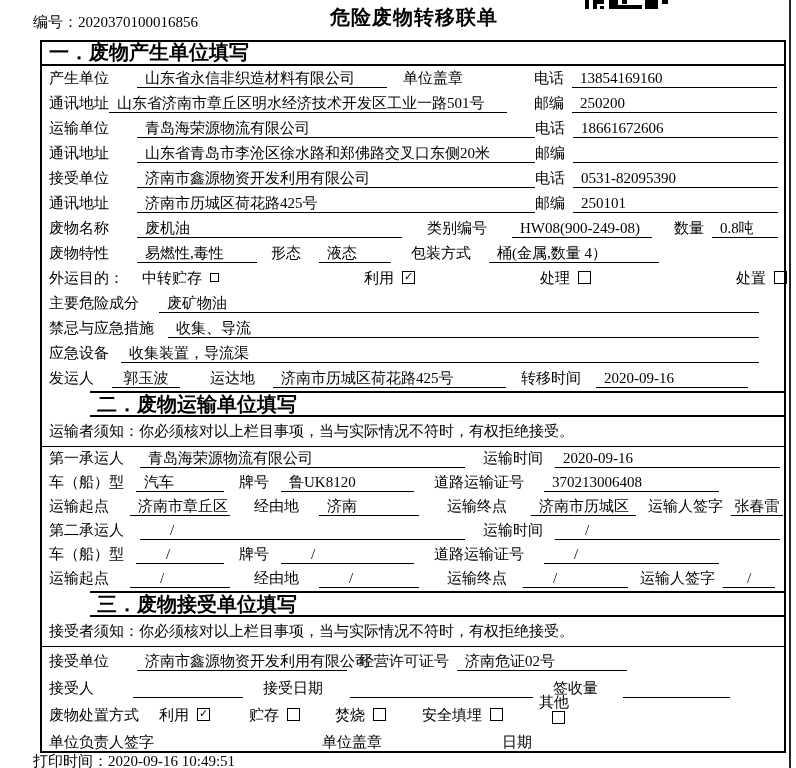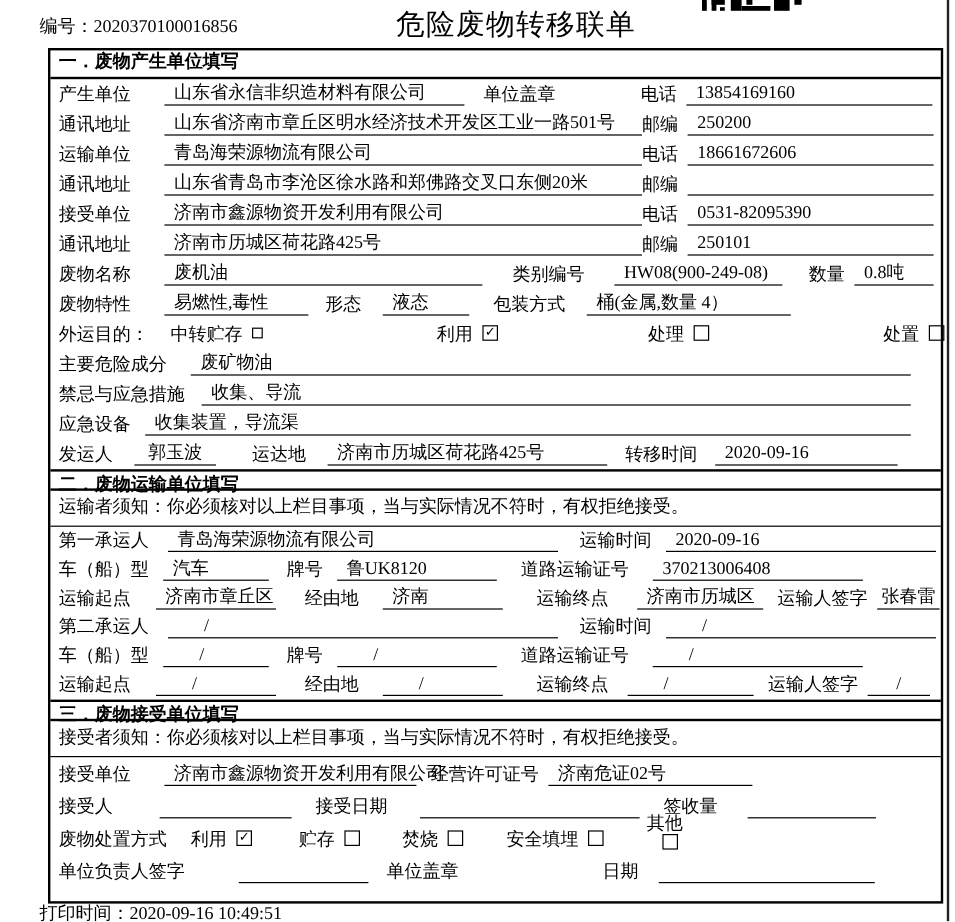--- a/index.html
+++ b/index.html
@@ -1,28 +1,28 @@
 <!DOCTYPE html>
 <html lang="zh"><head>
 <meta charset="utf-8">
 <style>
   html,body{margin:0;padding:0;background:#fff;}
   .page{position:relative;width:796px;height:768px;background:#fff;overflow:hidden;
         font-family:"Liberation Serif","DejaVu Serif",serif;color:#000;}
   .doc-number{position:absolute;left:33px;top:13px;font-size:15px;white-space:nowrap;}
-  .title{position:absolute;left:330px;top:4px;font-size:24px;font-weight:normal;letter-spacing:1px;white-space:nowrap;}
+  .title{position:absolute;left:330px;top:4px;font-size:20px;font-weight:bold;letter-spacing:1px;white-space:nowrap;}
   .qr{position:absolute;left:585px;top:0;width:88px;height:10px;}
   .edge-line{position:absolute;left:789px;top:0;width:2px;height:768px;background:#222;}
   .print-time{position:absolute;left:33px;top:752px;font-size:15px;white-space:nowrap;}
 
   .form-table{position:absolute;left:40px;top:40px;width:746px;height:713px;
               border:2px solid #000;box-sizing:border-box;background:#fff;}
-  .sec-head{height:24px;line-height:21px;font-weight:bold;font-size:15px;padding-left:7px;
+  .sec-head{height:24px;line-height:21px;font-weight:bold;font-size:20px;padding-left:7px;
             border-bottom:2px solid #000;box-sizing:border-box;white-space:nowrap;}
-  .sec-head.mid{border-top:2px solid #000;height:18px;line-height:22px;}
+  .sec-head.mid{border-top:2px solid #000;height:26px;line-height:22px;margin-left:48px;}
   .notice{height:30px;line-height:28px;font-size:15px;padding-left:7px;
           border-bottom:1.5px solid #000;box-sizing:border-box;white-space:nowrap;}
   .row{display:flex;align-items:flex-end;height:25px;padding:0 7px 3px 7px;
        font-size:15px;white-space:nowrap;box-sizing:border-box;}
   .row.h24{height:24px;}
   .row.h27{height:27px;}
   .lbl{flex:none;}
   .v{flex:none;border-bottom:1px solid #000;padding-left:8px;height:19px;line-height:19px;
      box-sizing:border-box;overflow:visible;}
   .v.grow{flex:1 1 auto;}
@@ -67,21 +67,21 @@
     <div class="row">
       <span class="lbl">产生单位</span>
       <span class="v" style="width:250px;margin-left:28px;">山东省永信非织造材料有限公司</span>
       <span class="lbl" style="margin-left:16px;">单位盖章</span>
       <span class="lbl" style="margin-left:auto;">电话</span>
       <span class="v" style="width:205px;margin-left:8px;">13854169160</span>
     </div>
 
     <div class="row">
       <span class="lbl">通讯地址</span>
-      <span class="v" style="width:398px;margin-left:28px;">山东省济南市章丘区明水经济技术开发区工业一路501号</span>
+      <span class="v" style="width:398px;">山东省济南市章丘区明水经济技术开发区工业一路501号</span>
       <span class="lbl" style="margin-left:auto;">邮编</span>
       <span class="v" style="width:205px;margin-left:8px;">250200</span>
     </div>
 
     <div class="row">
       <span class="lbl">运输单位</span>
       <span class="v" style="width:398px;margin-left:28px;">青岛海荣源物流有限公司</span>
       <span class="lbl" style="margin-left:auto;">电话</span>
       <span class="v" style="width:205px;margin-left:8px;">18661672606</span>
     </div>

